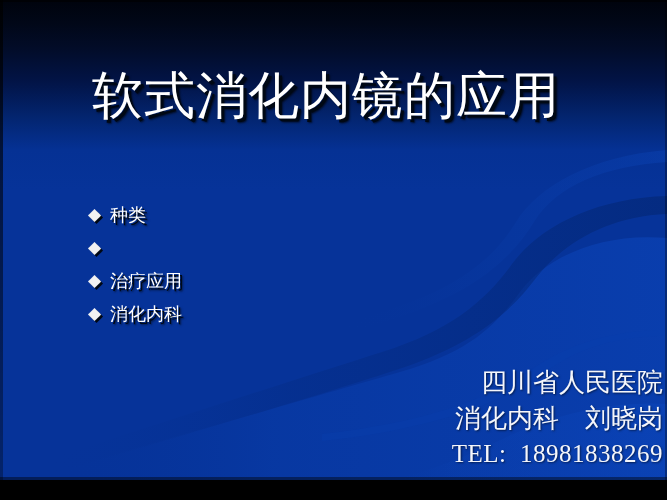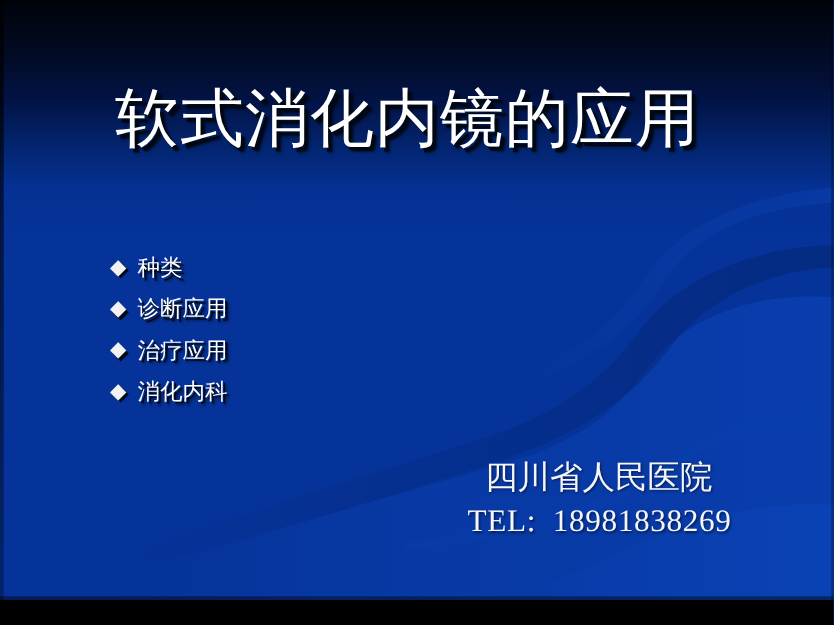--- a/index.html
+++ b/index.html
@@ -105,20 +105,21 @@
     letter-spacing: 0px;
     text-shadow: 2px 2px 0 #000a18, 3px 3px 2px rgba(0,0,0,0.55);
   }
 
   
   #footer {
     position: absolute;
     left: 388px;
     top: 364px;
     width: 275px;
+    text-align: right;
   }
   .footer-line {
     font-size: 26px;
     line-height: 36px;
     color: #f4f6fb;
     white-space: pre;
     text-shadow: 1px 1px 2px rgba(0,0,0,0.55);
   }
   .footer-line.tel {
     font-family: Liberation Serif, serif;
@@ -181,33 +182,33 @@
 
   <div id="bullets">
 
     <div class="bullet-row">
       <span class="bullet-marker">◆</span>
       <span class="bullet-label">种类</span>
     </div>
 
     <div class="bullet-row">
       <span class="bullet-marker">◆</span>
-      <span class="bullet-label">诊断应用</span>
     </div>
 
     <div class="bullet-row">
       <span class="bullet-marker">◆</span>
       <span class="bullet-label">治疗应用</span>
     </div>
 
     <div class="bullet-row">
       <span class="bullet-marker">◆</span>
       <span class="bullet-label">消化内科</span>
     </div>
 
   </div>
 
   <div id="footer">
     <div class="footer-line">四川省人民医院</div>
+    <div class="footer-line">消化内科　刘晓岗</div>
     <div class="footer-line tel">TEL:  18981838269</div>
   </div>
 
 </div>
 
 </body></html>

